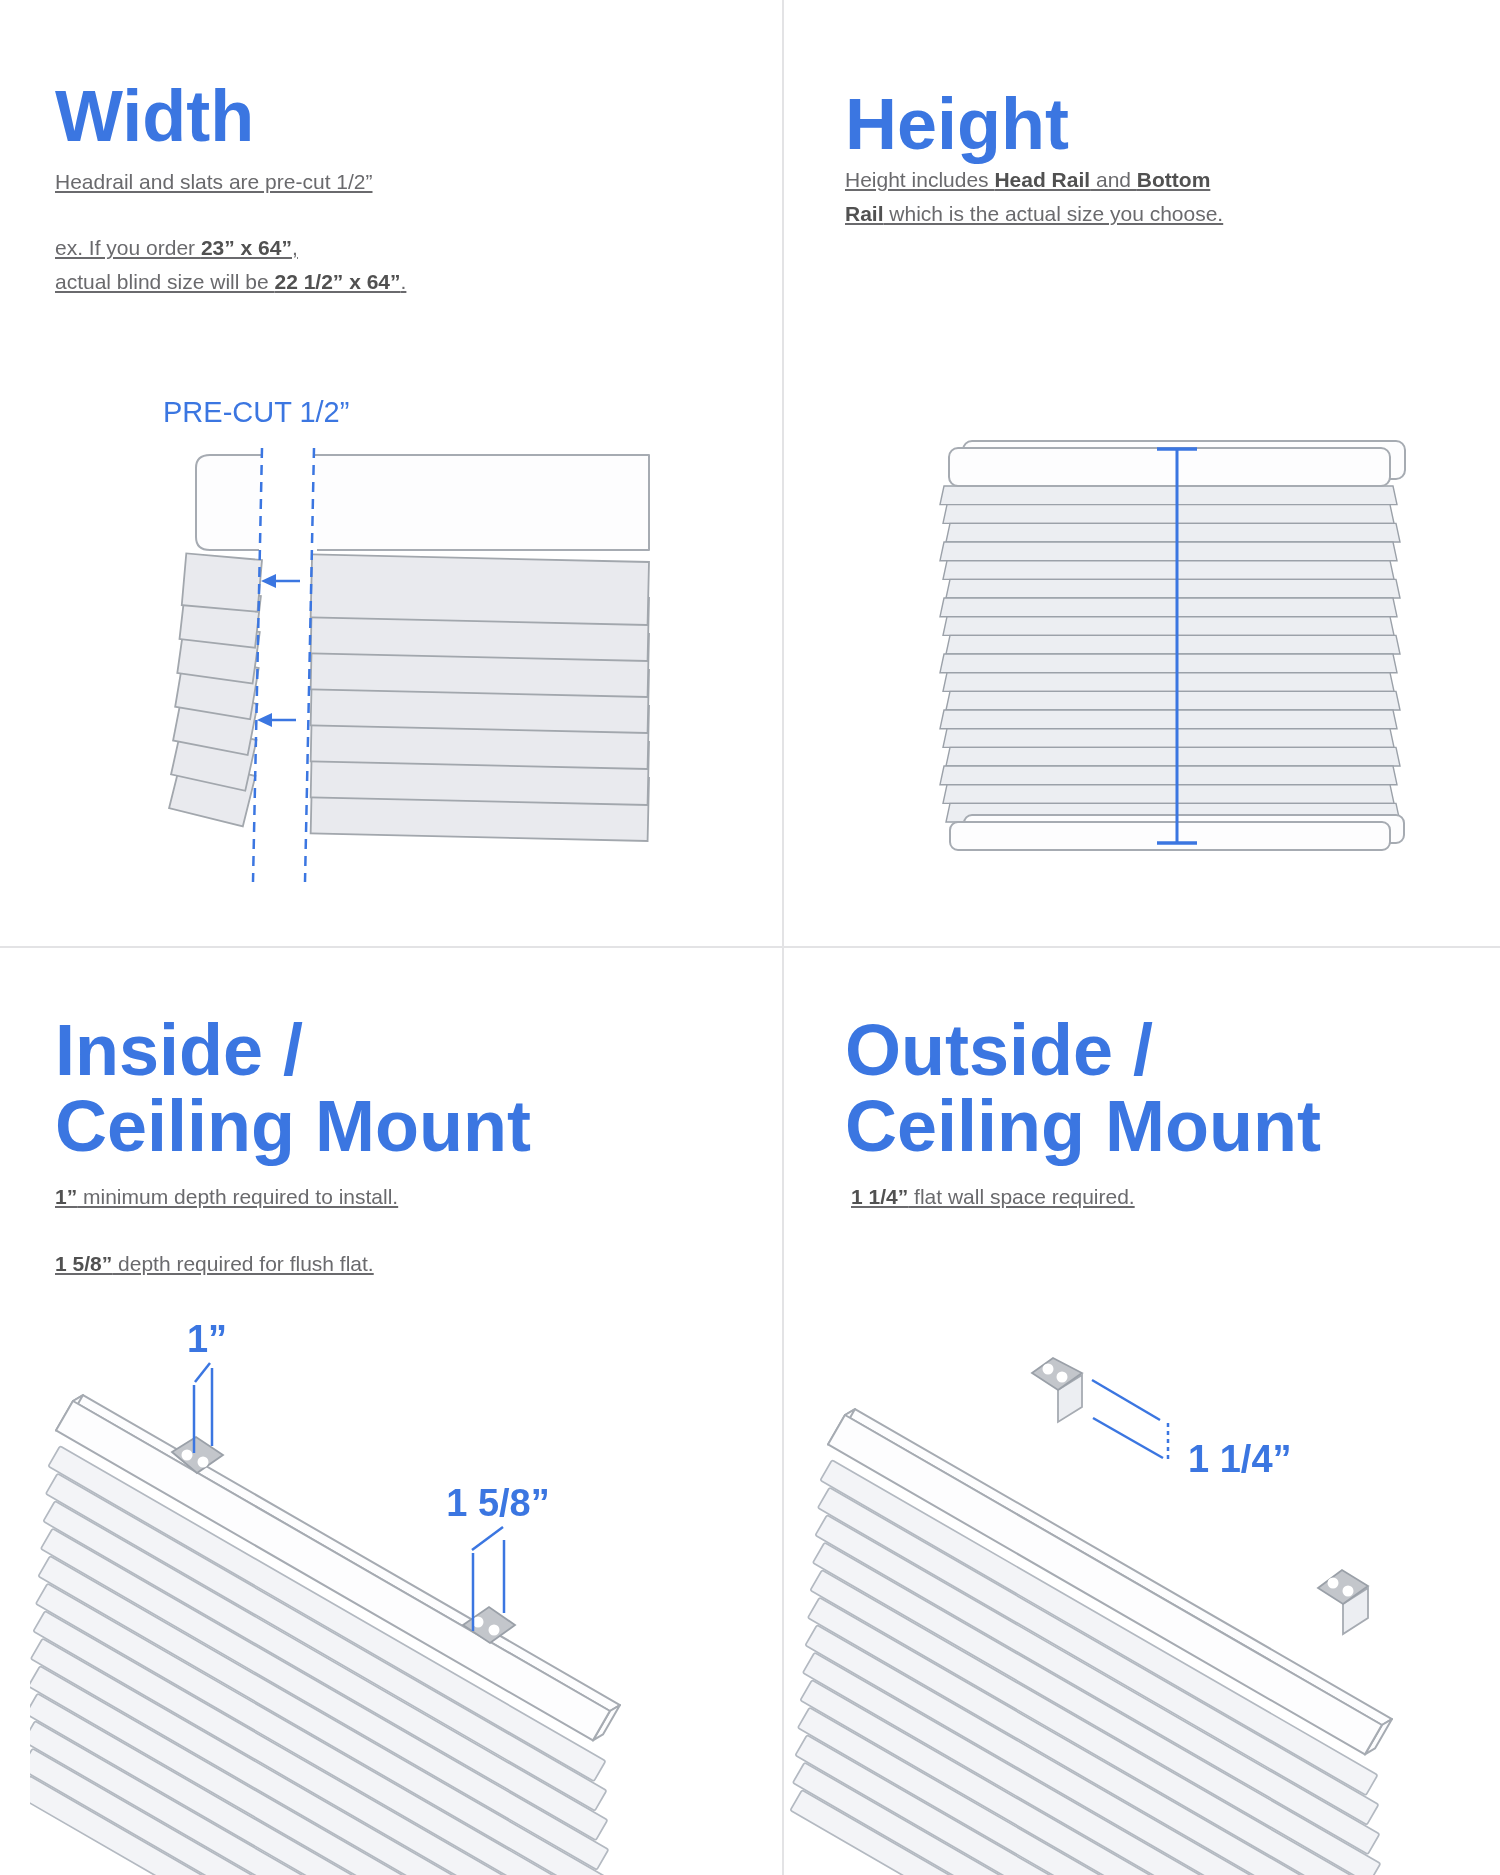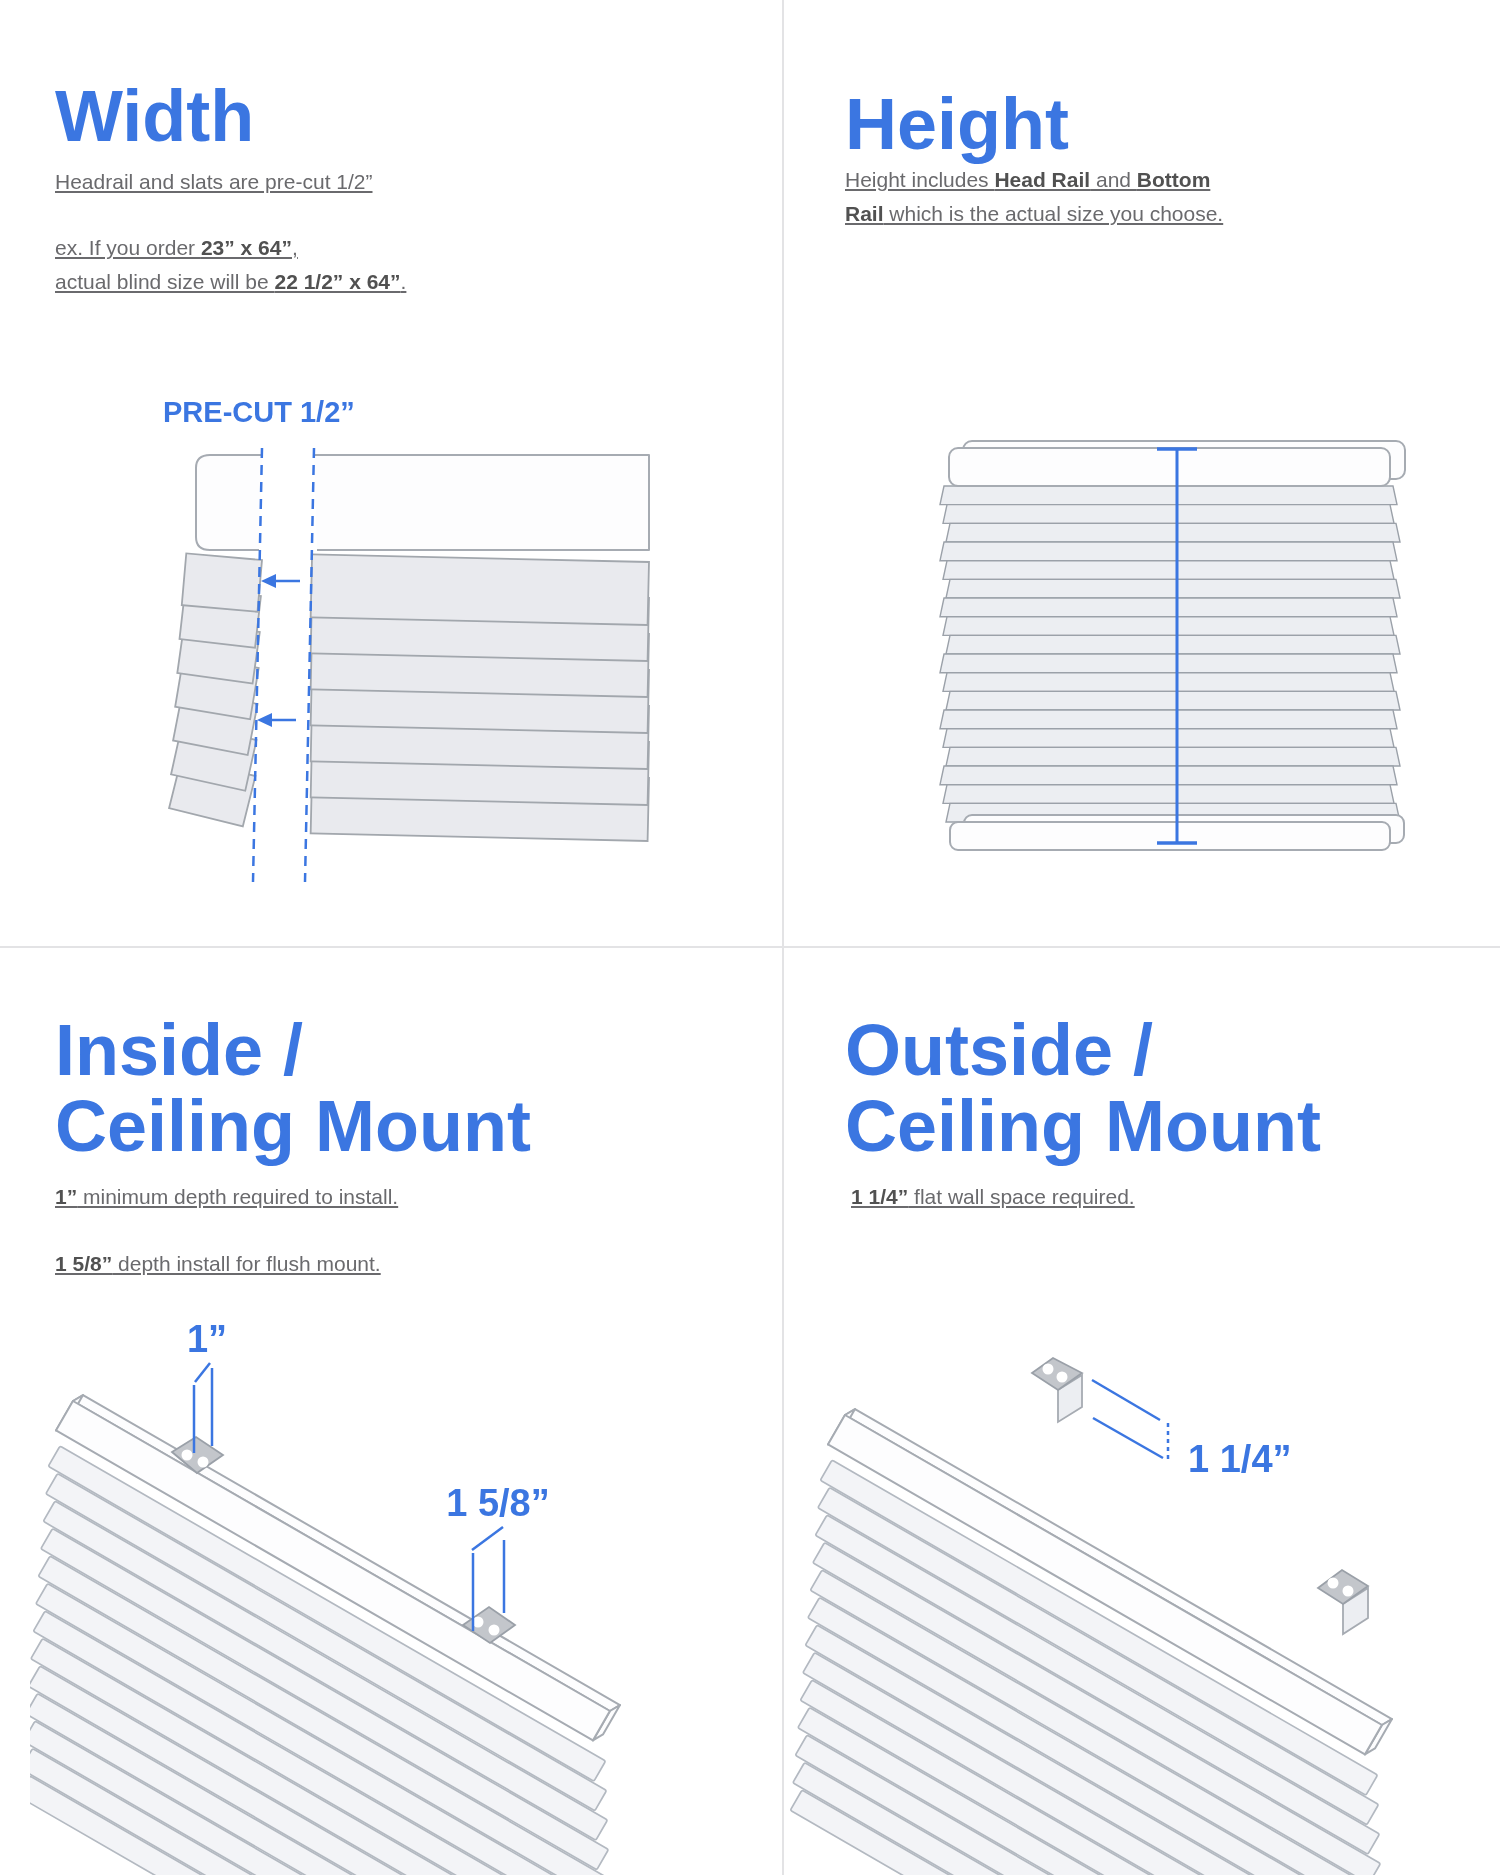--- a/index.html
+++ b/index.html
@@ -12,21 +12,21 @@
   .h-div{left:0;top:946px;width:1500px;height:2px;}
   .title{
     position:absolute;font-size:72px;font-weight:700;color:#3b76e1;line-height:76px;
     letter-spacing:0px;white-space:nowrap;
   }
   .body-text{
     position:absolute;font-size:21px;color:#6a6a6d;line-height:34px;text-decoration:underline;
   }
   .body-text b{color:#515151;font-weight:700;}
   .diagram-label{
-    position:absolute;font-size:29px;font-weight:700;color:#3b76e1;white-space:nowrap;
+    position:absolute;font-size:29px;font-weight:400;color:#3b76e1;white-space:nowrap;
   }
   svg{position:absolute;display:block;}
   svg text{
     font-family:"Liberation Sans",sans-serif;font-weight:700;fill:#3b76e1;font-size:38px;
   }
   .rail-shape{fill:#fdfdfe;stroke:#a6abb2;stroke-width:2;stroke-linejoin:round;}
   .blue-line{stroke:#3b76e1;stroke-width:2.5;fill:none;}
   .cut-line{stroke:#3b76e1;stroke-width:2.5;fill:none;stroke-dasharray:10 7;}
 </style>
 </head>
@@ -125,21 +125,21 @@
 
   <div class="title" style="left:55px;top:1012px;">
     <span>Inside /</span><br>
     <span>Ceiling Mount</span>
   </div>
 
   <div class="body-text" style="left:55px;top:1180px;">
     <b>1”</b><span> minimum depth required to install.</span>
   </div>
   <div class="body-text" style="left:55px;top:1247px;">
-    <b>1 5/8”</b><span> depth install for flush mount.</span>
+    <b>1 5/8”</b><span> depth required for flush flat.</span>
   </div>
 
   <svg style="left:30px;top:1300px;" width="690" height="575" viewBox="0 0 690 575">
     <g id="inside-slats">
         <g transform="translate(0 476) rotate(30)">
           <rect x="0" y="0" width="678" height="23.5" rx="2" fill="#f3f4f7" stroke="#b3b9c1" stroke-width="1.7"></rect>
         </g>
         <g transform="translate(2.5 448.5) rotate(30)">
           <rect x="0" y="0" width="674" height="23.5" rx="2" fill="#f3f4f7" stroke="#b3b9c1" stroke-width="1.7"></rect>
         </g>

